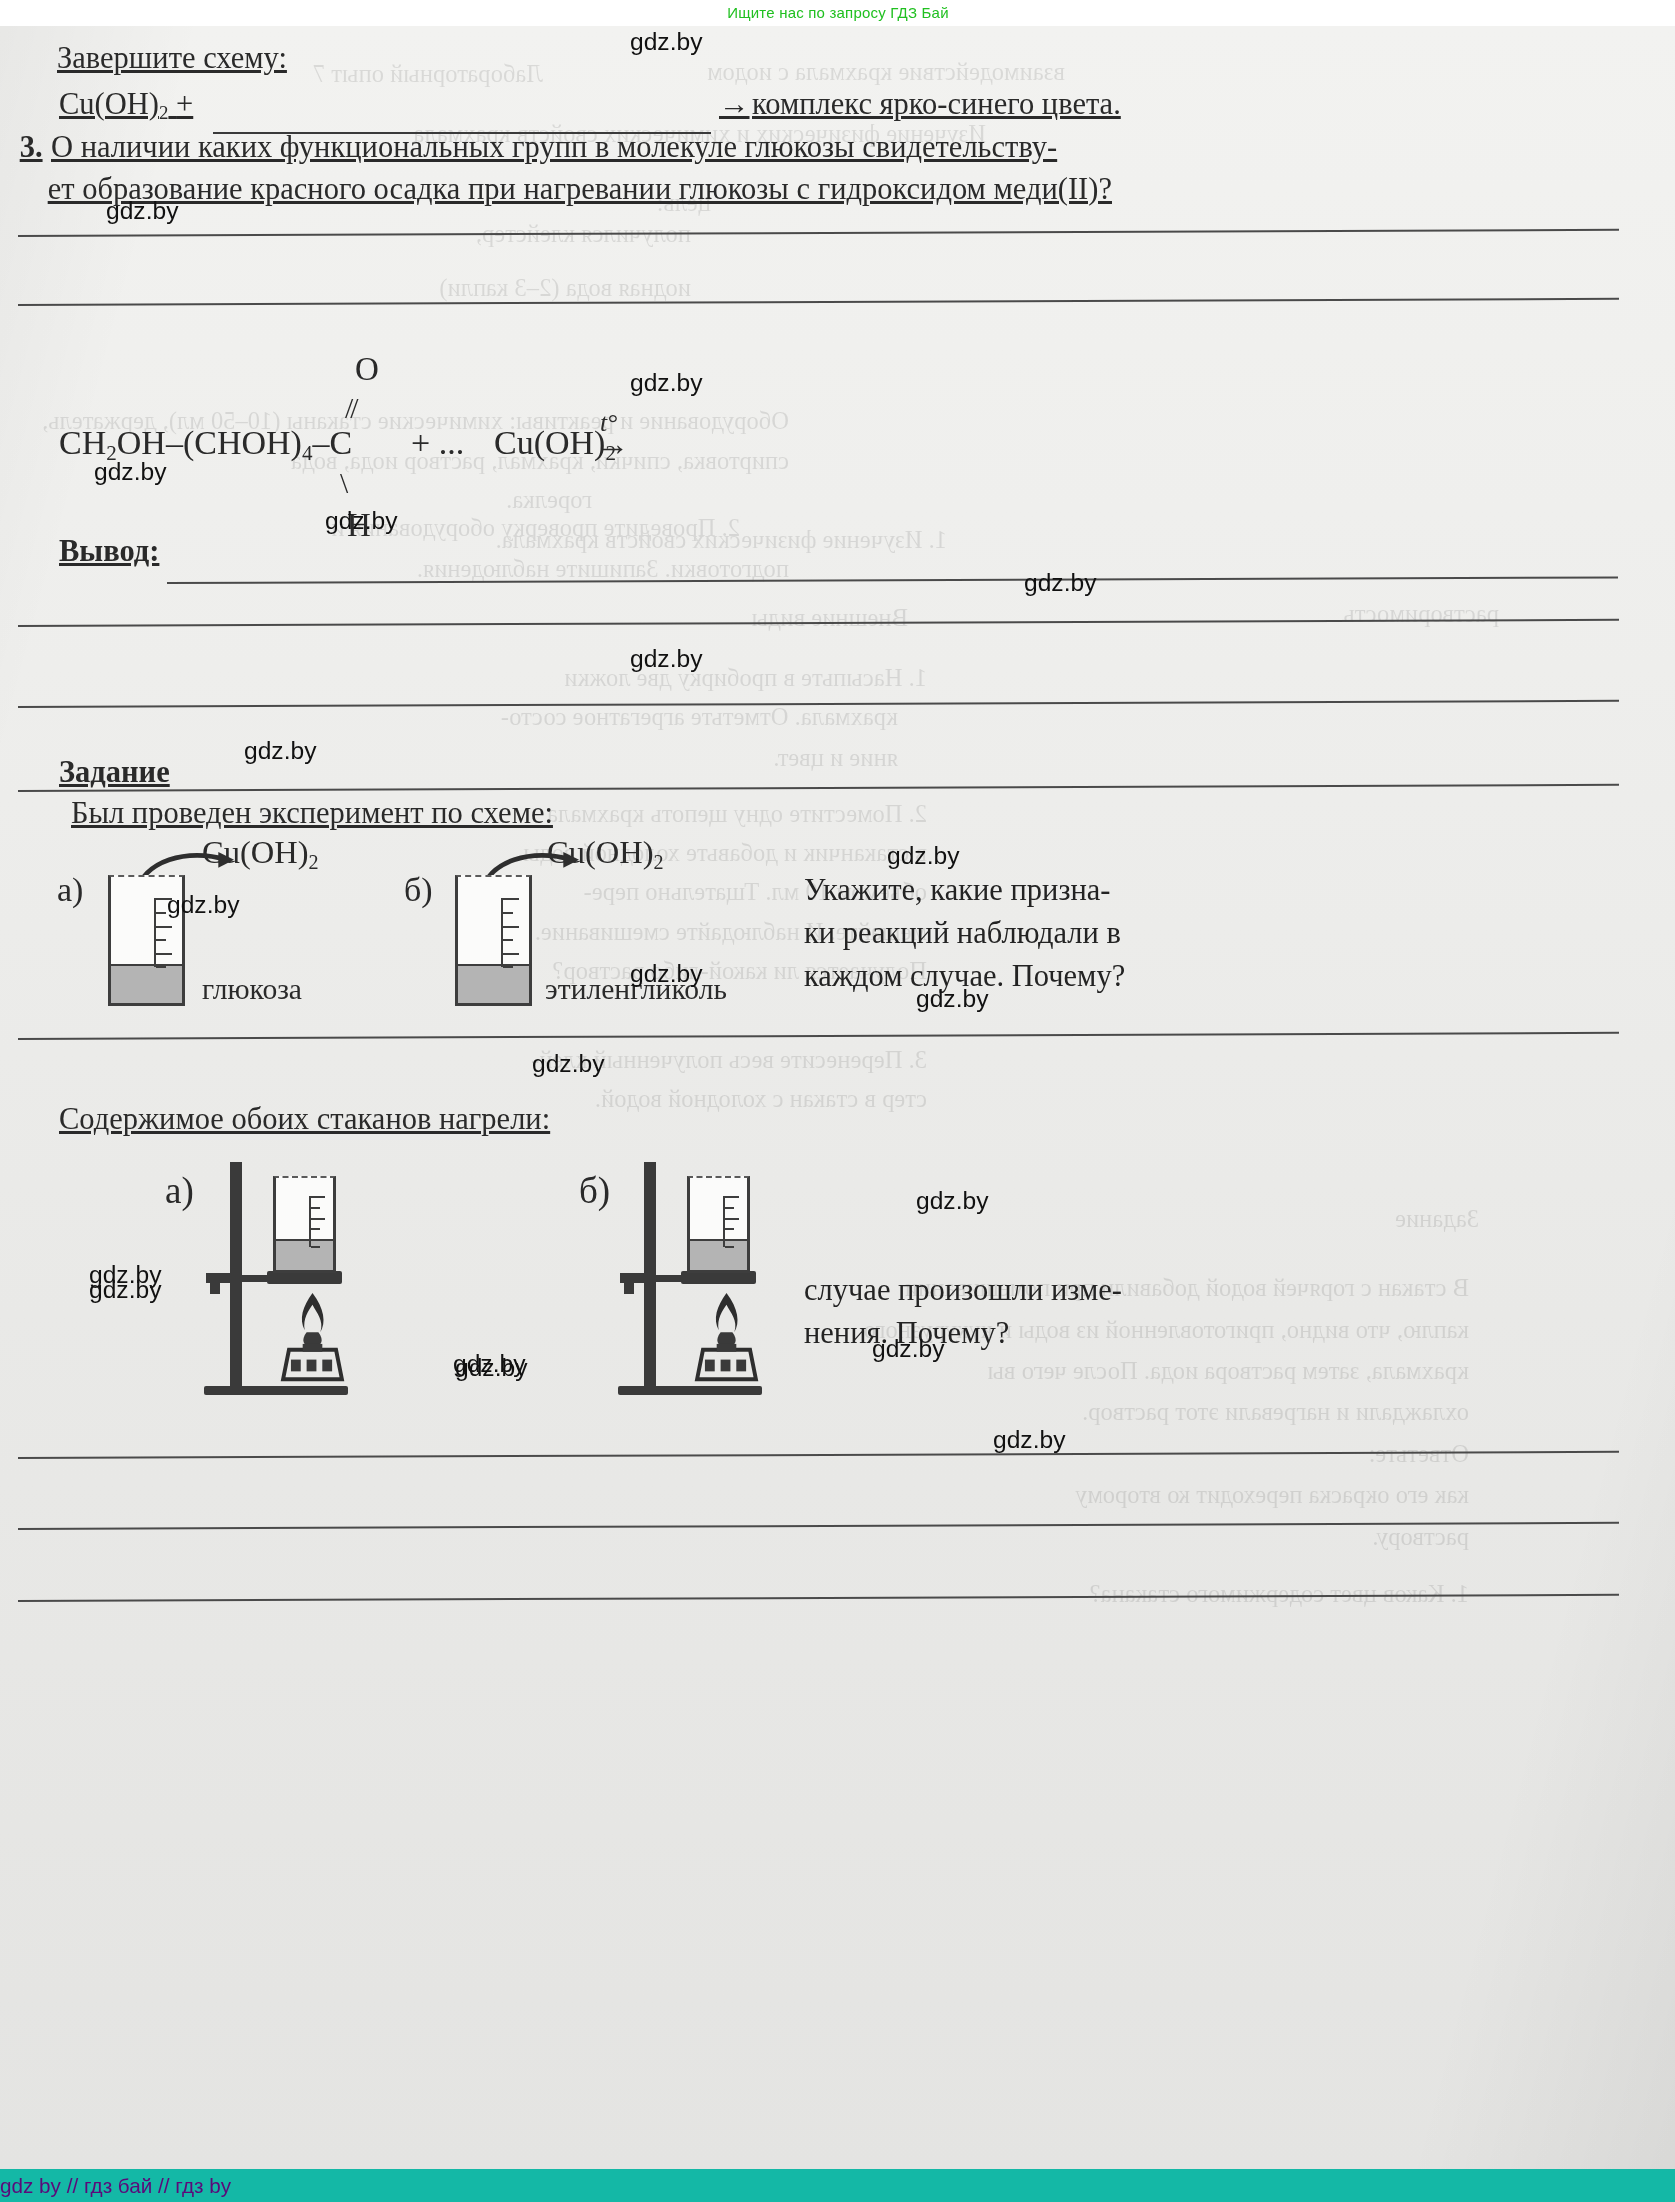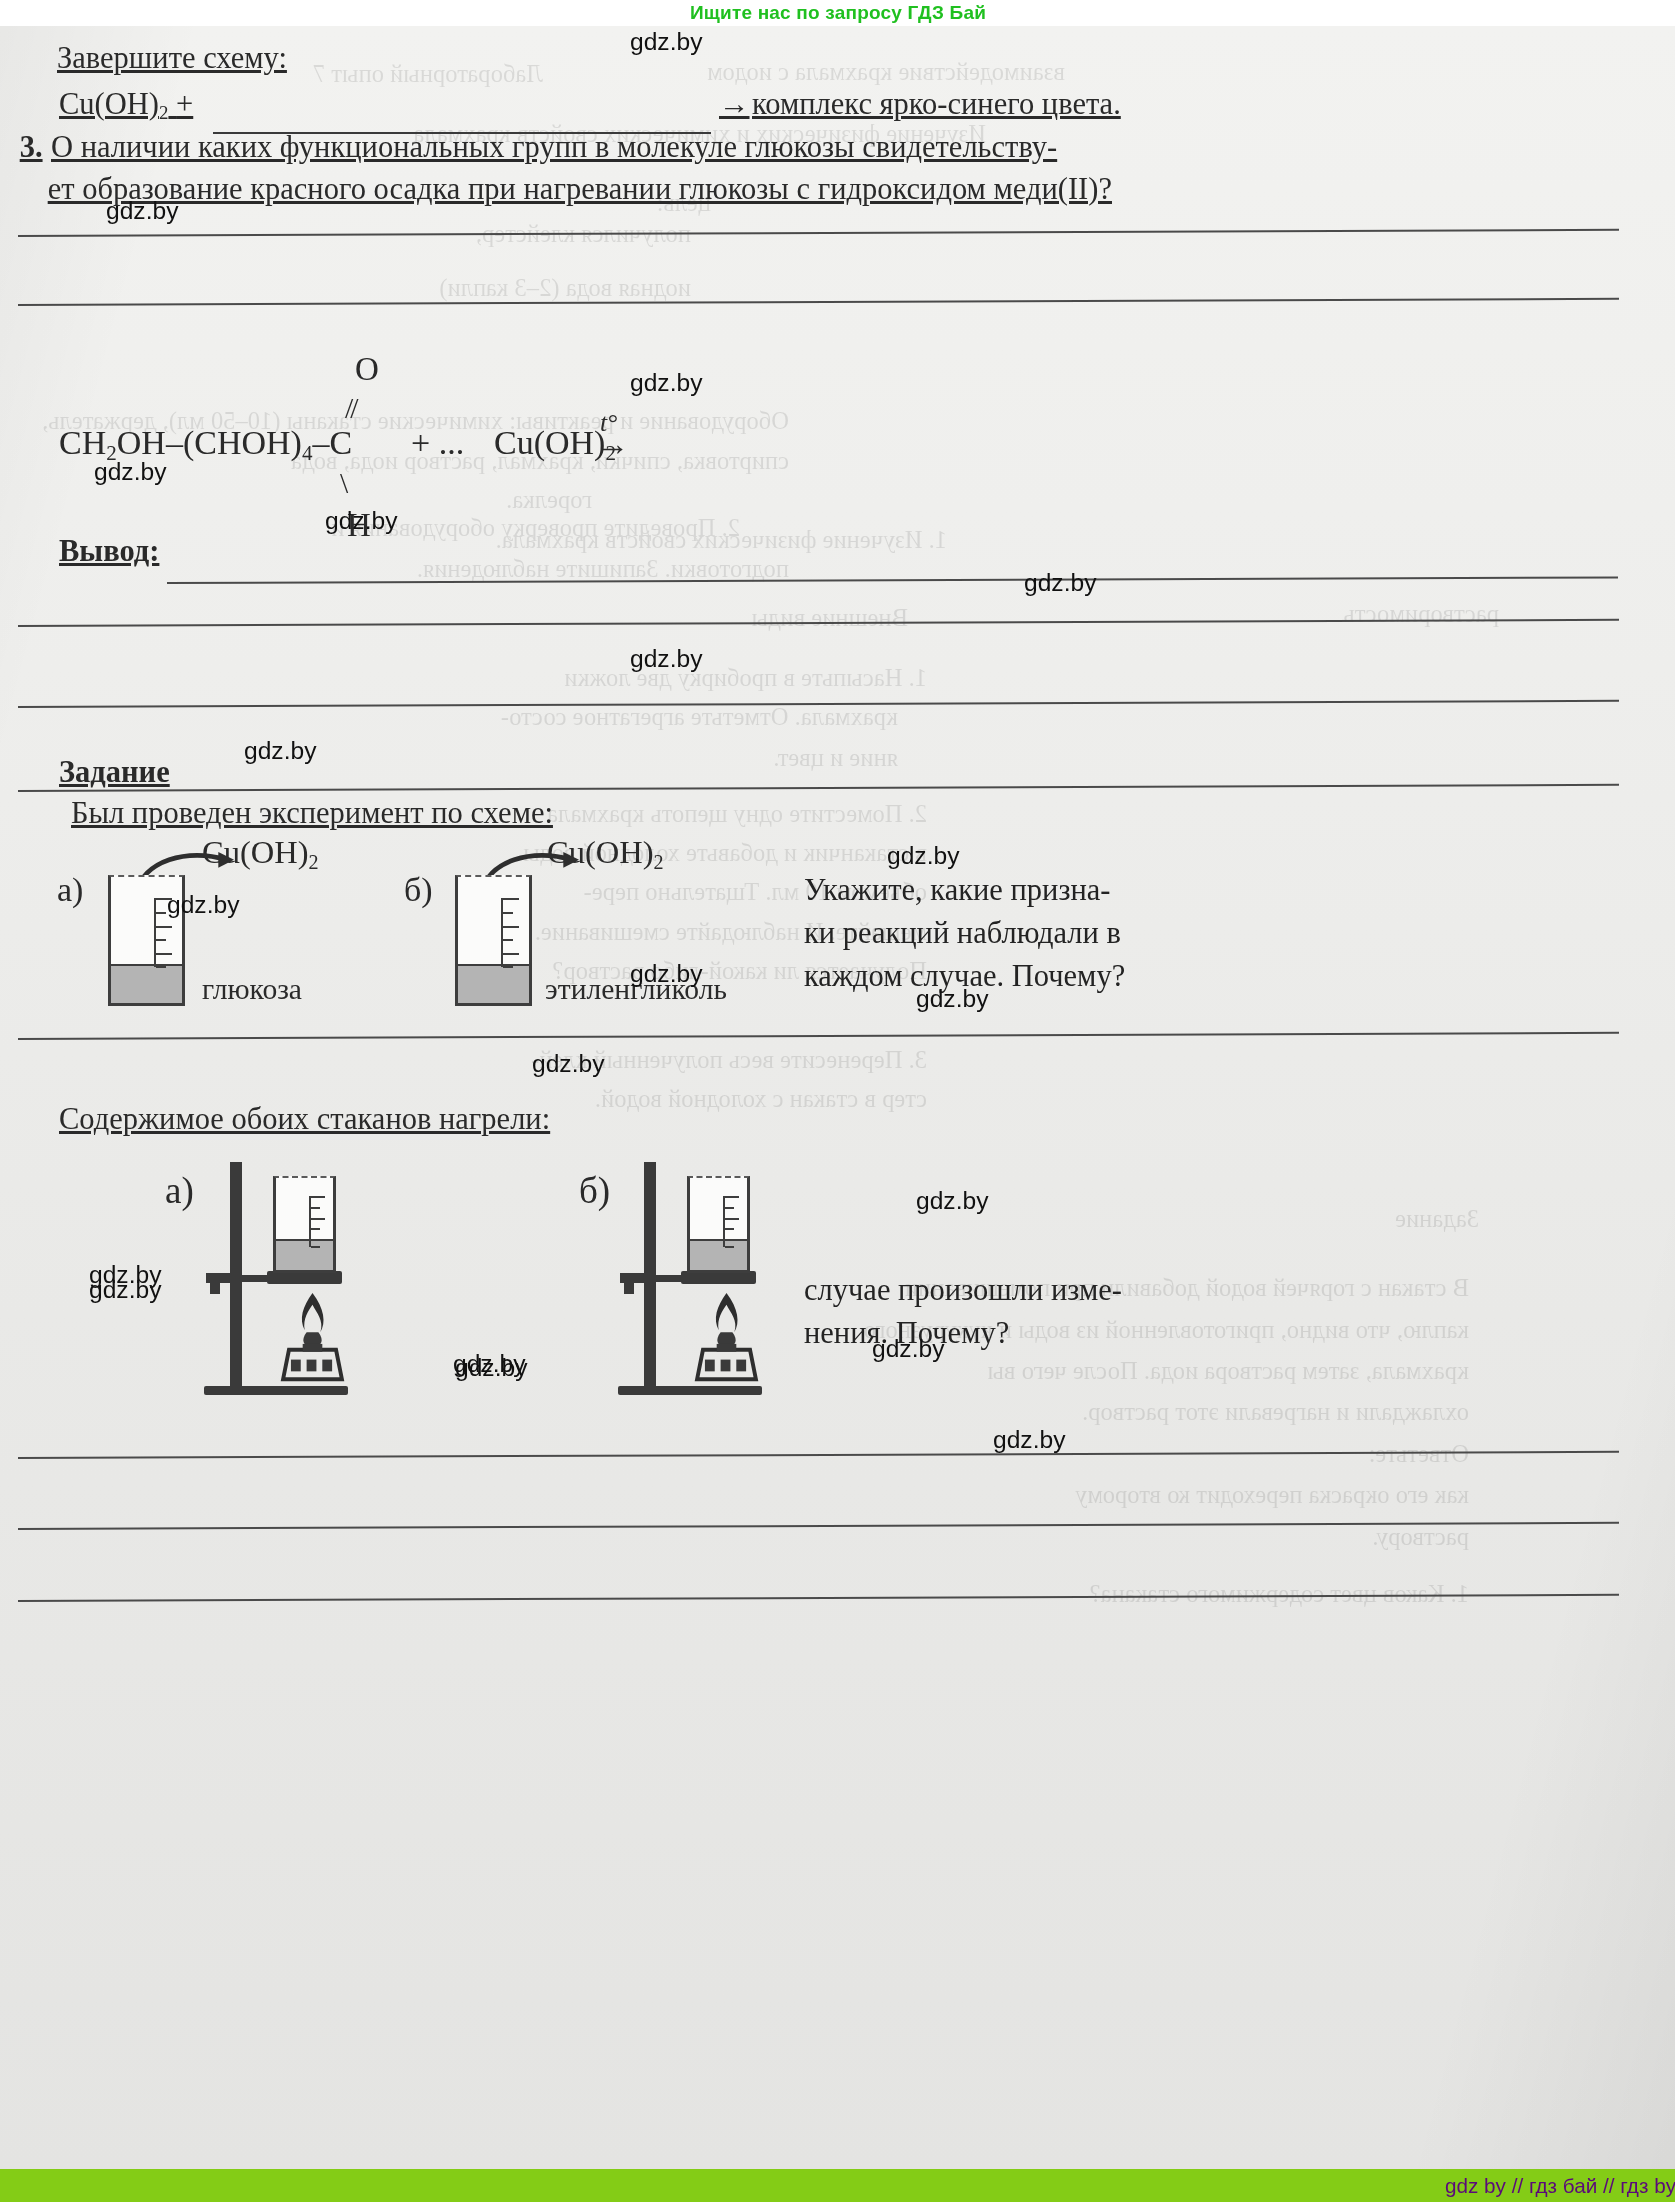--- a/index.html
+++ b/index.html
@@ -20,26 +20,25 @@
   .promo-banner {
     position: absolute;
     left: 0; top: 0;
     width: 1676px; height: 25.6px;
     background: #ffffff;
     text-align: center;
     z-index: 40;
   }
   .promo-banner .promo-text {
     font-family: "Liberation Sans", sans-serif;
-    font-size: 19px;
+    font-size: 15px;
     color: #20c020;
     line-height: 25.6px;
     letter-spacing: 0.2px;
     white-space: nowrap;
-    font-weight: bold;
   }
 
   
   .sheet {
     position: absolute;
     left: 0; top: 25.6px;
     width: 1676px; height: 2144px;
     background:
       linear-gradient(105deg, rgba(0,0,0,.045) 0%, rgba(0,0,0,0) 9%, rgba(0,0,0,0) 88%, rgba(0,0,0,.05) 100%),
       linear-gradient(180deg, #f2f2f0 0%, #eeeeec 30%, #e9e9e7 60%, #e4e4e2 100%);
@@ -152,22 +151,22 @@
     color: #111111;
     z-index: 30;
     white-space: nowrap;
   }
 
   
   .footer {
     position: absolute;
     left: 0; top: 2169px;
     width: 1676px; height: 33px;
-    background: #84cc16;
-    text-align: right;
+    background: #14b8a6;
+    text-align: left;
     z-index: 40;
   }
   .footer .footer-text {
     font-family: "Liberation Sans", sans-serif;
     font-size: 20.7px;
     color: #5b0a7a;
     line-height: 33px;
     white-space: nowrap;
   }
 </style>

